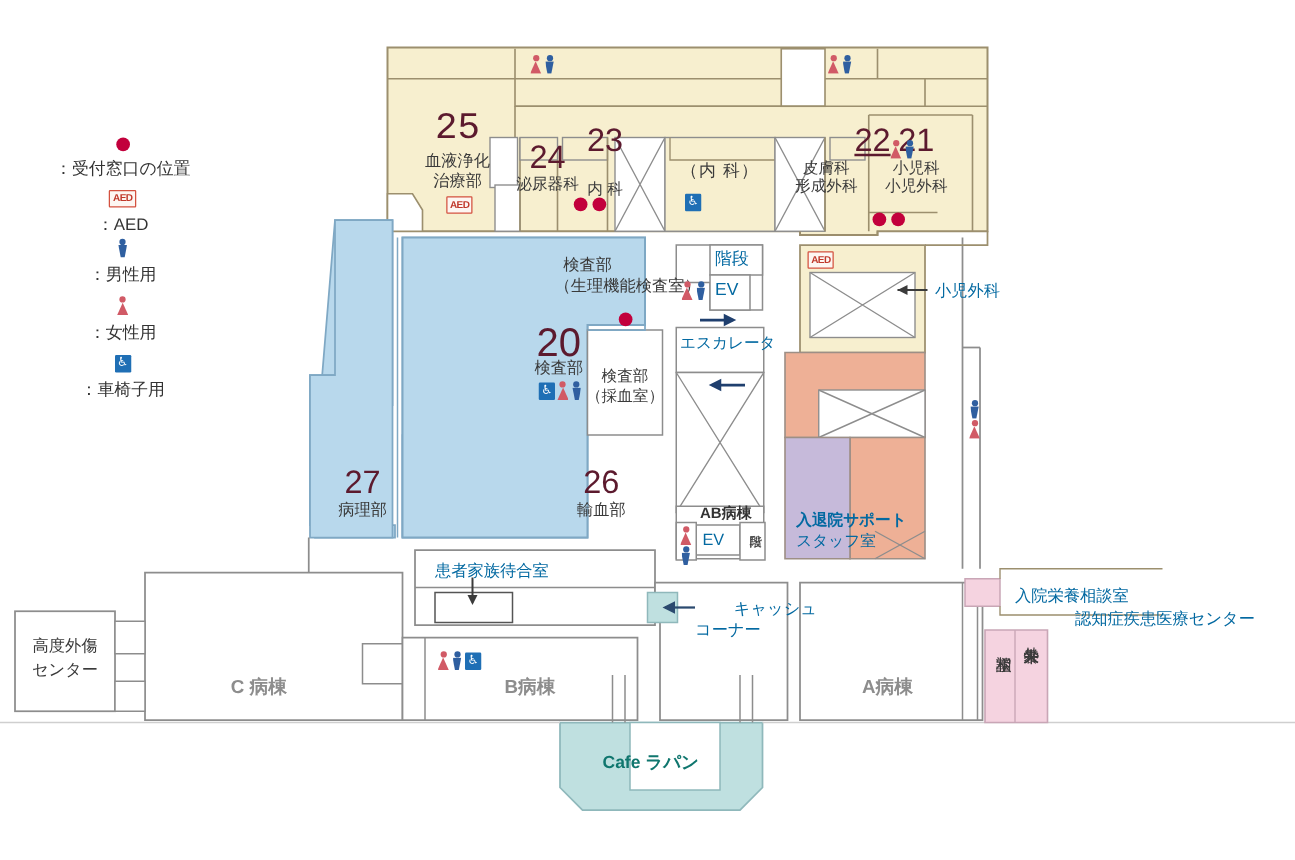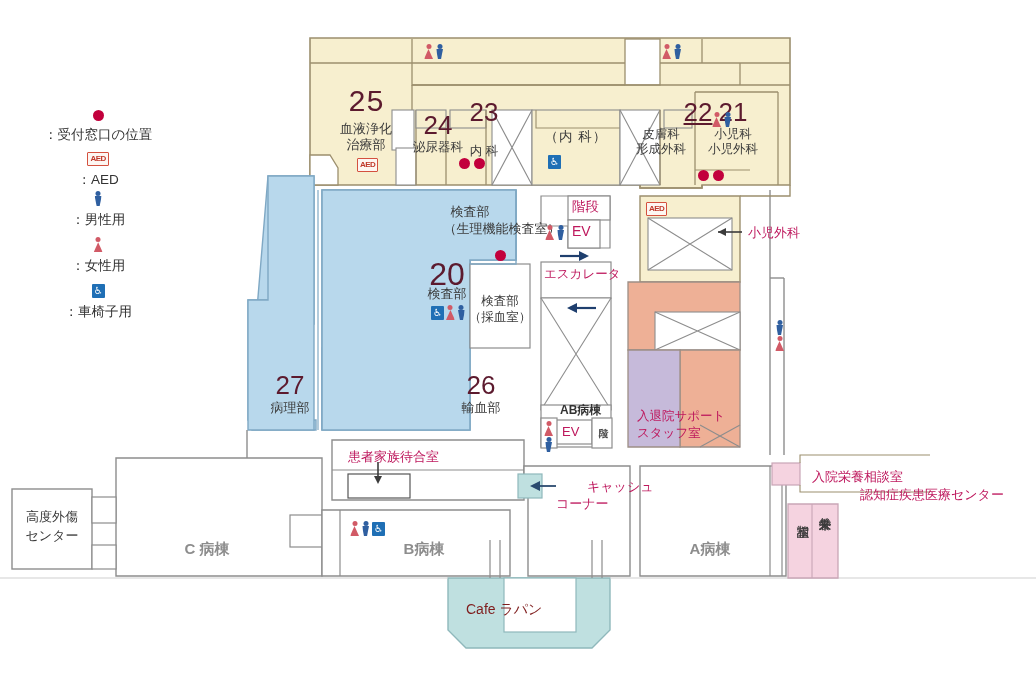--- a/index.html
+++ b/index.html
@@ -29,21 +29,21 @@
         vertical-align:middle;}
   .pict i{position:absolute;left:50%;transform:translateX(-50%);}
   .pict .head{top:0;width:5px;height:5px;border-radius:50%;}
   .pict.male .body{top:5px;width:7px;height:10px;
         background:#2f5fa0;clip-path:polygon(0 0,100% 0,72% 100%,28% 100%);}
   .pict.male .head{background:#2f5fa0;}
   .pict.female .body{top:5px;width:9px;height:10px;
         background:#d15a66;clip-path:polygon(50% 0,100% 100%,0 100%);}
   .pict.female .head{background:#d15a66;}
 
-  .lbl{position:absolute;color:#be185d;white-space:nowrap;}
+  .lbl{position:absolute;color:#0369a1;white-space:nowrap;}
   .num{position:absolute;color:#5c1a2e;font-weight:normal;
        font-family:"Liberation Sans",sans-serif;transform:translateX(-50%);}
   .rmname{position:absolute;color:#3a3a3a;transform:translateX(-50%);
           text-align:center;white-space:nowrap;}
   .ward{position:absolute;color:#8d8d8d;font-size:15px;font-weight:bold;
         transform:translateX(-50%);white-space:nowrap;}
   .vtext{position:absolute;writing-mode:vertical-rl;text-orientation:upright;
          color:#3a3a3a;white-space:nowrap;letter-spacing:0px;}
   .icongrp{position:absolute;display:flex;align-items:center;gap:2px;}
   .icongrp.vert{flex-direction:column;gap:1px;}
@@ -356,21 +356,21 @@
         <i class="head"></i>
         <i class="body"></i>
       </span>
   </div>
 
   <div class="aedbox" style="left:646px;top:199px;">
     <span class="aed-chip">AED</span>
   </div>
   <div class="lbl" style="left:748px;top:224px;font-size:13px;">小児外科</div>
 
-  <div class="lbl" style="left:637px;top:408px;font-size:12.5px;">入退院サポート</div>
+  <div class="lbl" style="left:637px;top:408px;font-size:12.5px;font-weight:bold;">入退院サポート</div>
   <div class="lbl" style="left:637px;top:425px;font-size:12.5px;">スタッフ室</div>
 
   <div class="icongrp vert" style="left:775px;top:320px;">
     <span class="pict male">
         <i class="head"></i>
         <i class="body"></i>
       </span>
     <span class="pict female">
         <i class="head"></i>
         <i class="body"></i>
@@ -399,14 +399,14 @@
   </div>
 
   <div class="lbl" style="left:556px;top:478px;font-size:13px;margin-left:31px;">キャッシュ</div>
   <div class="lbl" style="left:556px;top:495px;font-size:13px;">コーナー</div>
 
   <div class="lbl" style="left:812px;top:468px;font-size:13px;">入院栄養相談室</div>
   <div class="lbl" style="left:860px;top:486px;font-size:13px;">認知症疾患医療センター</div>
   <div class="vtext" style="left:816px;top:508px;font-size:12.5px;">外来栄養</div>
   <div class="vtext" style="left:794px;top:515px;font-size:12.5px;">相談室</div>
 
-  <div class="lbl" style="left:466px;top:601px;font-size:14px;color:#7f1d1d;">Cafe ラパン</div>
+  <div class="lbl" style="left:482px;top:601px;font-size:14px;color:#0f766e;font-weight:bold;">Cafe ラパン</div>
 </div>
 
 </body></html>

